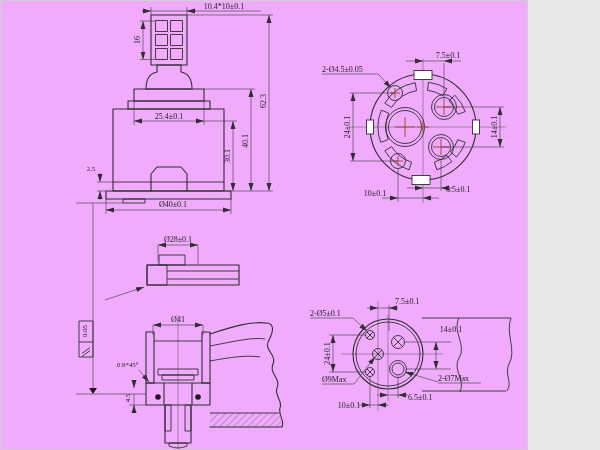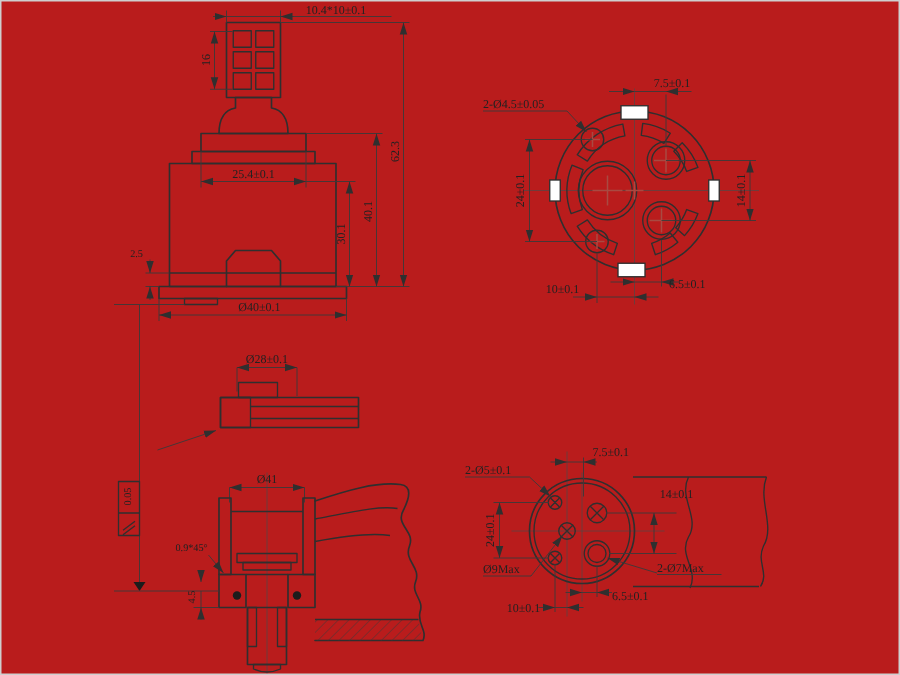--- a/index.html
+++ b/index.html
@@ -1,16 +1,16 @@
 <!DOCTYPE html>
 <html><head>
 <meta charset="utf-8">
 <style>
   html,body{margin:0;padding:0;background:#e8e8e8;}
-  #stage{width:600px;height:450px;background:#b91c1c;position:relative;overflow:hidden;
+  #stage{width:528px;height:450px;background:#f0abfc;position:relative;overflow:hidden;
          border:1px solid #cfcfcf;box-sizing:border-box;
          font-family:"Liberation Serif","DejaVu Serif",serif;}
   svg{display:block}
   .ol{stroke:#2f2f2f;stroke-width:1.1;fill:none;stroke-linecap:round;stroke-linejoin:round;}
   .ol2{stroke:#2f2f2f;stroke-width:.9;fill:none;stroke-linejoin:round;}
   .dim{stroke:#3a3a3a;stroke-width:.6;fill:none;}
   .cl{stroke:#4a4a4a;stroke-width:.45;fill:none;}
   .red{stroke:#a84a42;stroke-width:1;fill:none;}
   .blk{fill:#1c1c1c;stroke:none;}
   text{font:8px "Liberation Serif","DejaVu Serif",serif;fill:#222;}

